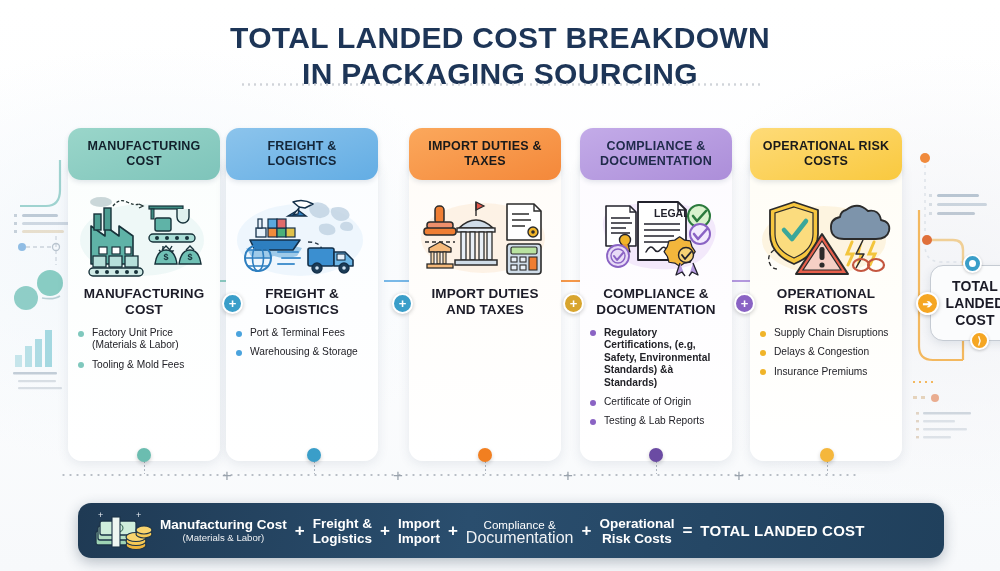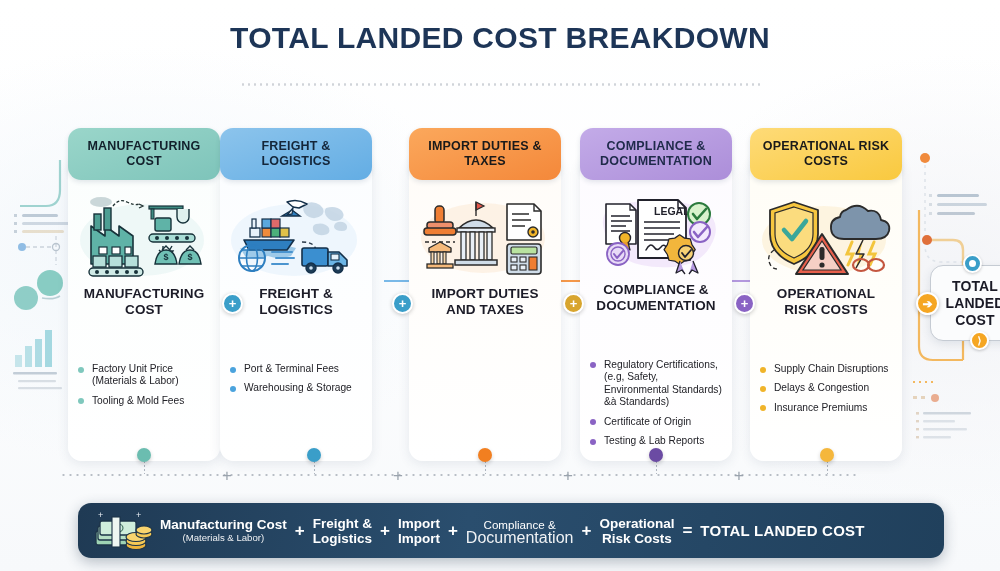--- a/index.html
+++ b/index.html
@@ -19,45 +19,45 @@
   
   .title-wrap { position:absolute; top:20px; left:0; width:1000px; text-align:center; }
   .title-line { color:#1d3557; font-size:30px; font-weight:bold; letter-spacing:.3px; line-height:36px; }
   .title-divider { position:absolute; top:83px; left:240px; width:520px; height:3px;
     background-image: radial-gradient(circle, #c8ccd2 1px, rgba(0,0,0,0) 1.4px);
     background-size:6px 3px; background-repeat:repeat-x; opacity:.85; }
 
   
   .cols { position:absolute; top:128px; left:0; width:1000px; height:330px; }
   .col { position:absolute; top:0; width:152px; }
-  .col.c0 { left:68px; } .col.c1 { left:220px; } .col.c2 { left:409px; }
+  .col.c0 { left:68px; } .col.c1 { left:226px; } .col.c2 { left:409px; }
   .col.c3 { left:580px; } .col.c4 { left:750px; }
 
   .col-head { height:52px; border-radius:13px; display:flex; align-items:center;
     justify-content:center; text-align:center; font-size:12.5px; font-weight:bold;
     line-height:15px; letter-spacing:.2px; position:relative; z-index:4;
     box-shadow:0 2px 5px rgba(40,60,90,.13); padding:0 6px; }
 
   .card { position:absolute; top:28px; left:0; width:152px; height:305px;
     border-radius:14px; z-index:2; box-shadow:0 3px 12px rgba(50,70,100,.10);
     padding:34px 9px 10px; display:flex; flex-direction:column; }
 
   .art { height:92px; position:relative; display:flex; align-items:center;
     justify-content:center; margin-bottom:2px; }
   .art svg { display:block; }
 
   .card-title { text-align:center; font-size:13.5px; font-weight:bold; color:#1c1c28;
     line-height:16px; margin:2px 0 9px; letter-spacing:.1px; }
 
-  ul.bullets { list-style:none;margin-top:36px; }
+  ul.bullets { list-style:none; }
   ul.bullets li { position:relative; padding-left:15px; font-size:10.2px; line-height:12.4px;
     color:#222228; margin-bottom:7px; }
   ul.bullets li .dot { position:absolute; left:1px; top:3.5px; width:6px; height:6px;
     border-radius:50%; }
-  li.tiny { font-size:9.1px; line-height:11.2px; }
+  li.tiny { font-size:9.1px; line-height:11.2px;font-weight:bold; }
 
   
   .plusbadge { position:absolute; top:300px; width:21px; height:21px; border-radius:50%;
     z-index:6; display:flex; align-items:center; justify-content:center;
     color:#fff; font-size:13px; font-weight:bold; line-height:1;
     border:2.5px solid #ffffff; box-shadow:0 1px 4px rgba(0,0,0,.22); }
 
   .headlink { position:absolute; top:152px; height:2px; z-index:1; }
 
   
@@ -171,20 +171,21 @@
       <rect x="18" y="286" width="28" height="2.4" rx="1" fill="#c7d0d9"></rect>
       <rect x="11" y="262" width="3" height="2.6" fill="#d0b79a"></rect>
         <rect x="11" y="270" width="3" height="2.4" fill="#d0b79a"></rect>
       <rect x="11" y="278" width="3" height="2.4" fill="#d0b79a"></rect>
         <rect x="11" y="286" width="3" height="2.4" fill="#d0b79a"></rect>
     </g>
   </svg>
 
   <div class="title-wrap">
     <div class="title-line">TOTAL LANDED COST BREAKDOWN</div>
+    <div class="title-line">IN PACKAGING SOURCING</div>
   </div>
   <div class="title-divider"></div>
 
   <div class="cols">
 
     <div class="headlink" style="left:214px;width:30px;background:#8ecfc4;"></div>
     <div class="headlink" style="left:384px;width:30px;background:#79b9e8;"></div>
     <div class="headlink" style="left:555px;width:30px;background:#f79949;"></div>
     <div class="headlink" style="left:726px;width:30px;background:#b59ae0;"></div>
 

